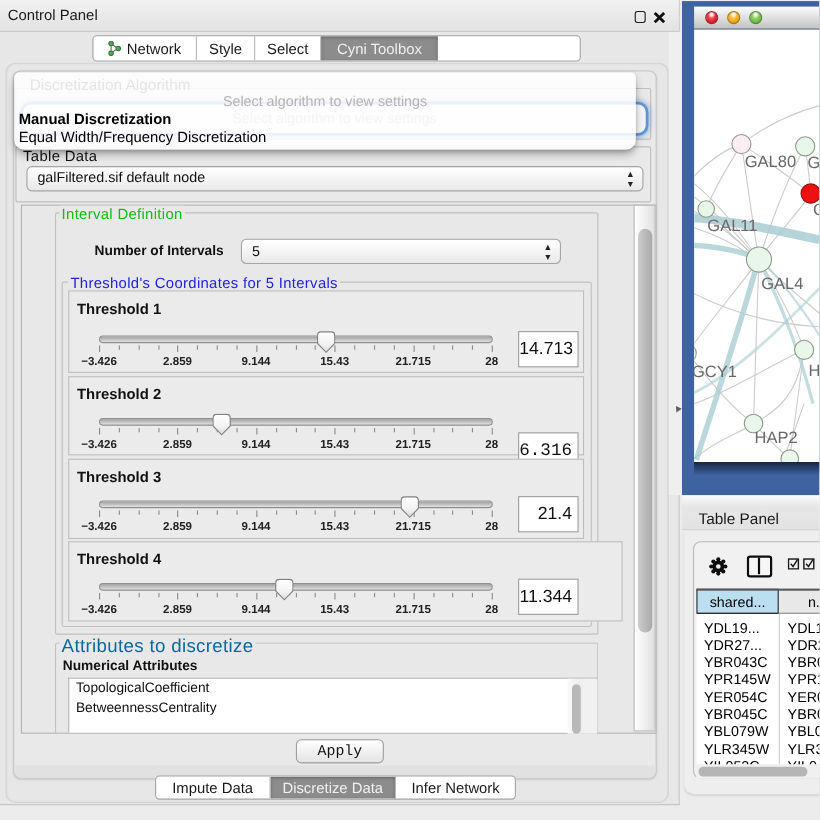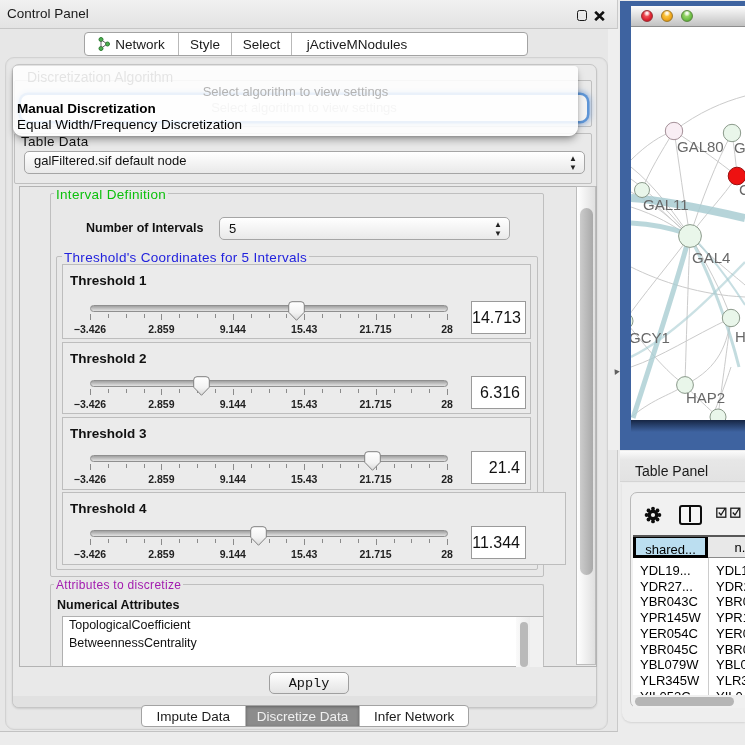--- a/index.html
+++ b/index.html
@@ -112,21 +112,21 @@
 
 <div class="seg" style="left:84px; top:32px; width:444px; height:24px; font-size:13.5px;">
   <div class="s" style="width:94px;"><svg width="13" height="14" viewBox="0 0 13 14" style="margin-right:4px;">
         <circle cx="3" cy="2.5" r="2" fill="#4caf50" stroke="#2c7d31"></circle>
         <circle cx="3" cy="11.5" r="2" fill="#4caf50" stroke="#2c7d31"></circle>
         <circle cx="9.5" cy="7" r="2" fill="#4caf50" stroke="#2c7d31"></circle>
         <path d="M3 4v6 M4.5 3.8 8 6.2 M4.5 10.2 8 7.8" stroke="#666" fill="none"></path>
       </svg>Network</div>
   <div class="s" style="width:53px;">Style</div>
   <div class="s" style="width:60px;">Select</div>
-  <div class="s" style="width:130px;">jActiveMNodules</div>
+  <div class="s sel" style="width:106px;">Cyni Toolbox</div>
 </div>
 
 <div id="content"></div>
 <div id="cyni"></div>
 <div id="cynifoot"></div>
 
 <div class="group" style="left:14px; top:80px; width:578px; height:47px;"></div>
 <div class="combo" style="left:21px; top:95px; width:566px; height:26px; border:none; background:#f3f3f3; box-shadow:0 0 0 2.5px #5e95d6, 0 0 5px 4px rgba(90,140,210,.5); border-radius:7px; z-index:41;">
   <div style="position:absolute; left:0; top:5px; width:100%; text-align:center; font-size:13px; color:#b0b0b0;">Select algorithm to view settings</div>
 </div>
@@ -238,21 +238,21 @@
   <svg class="thumbS" style="left:130.0px; top:33px;" width="17" height="21" viewBox="0 0 17 21">
     <defs>
         <linearGradient id="thg2" x1="0" y1="0" x2="0" y2="1">
       <stop offset="0" stop-color="#ffffff"></stop>
           <stop offset="0.6" stop-color="#f2f2f2"></stop>
           <stop offset="1" stop-color="#d8d8d8"></stop>
         </linearGradient>
       </defs>
     <path d="M0.7 4 Q0.7 0.7 4 0.7 L13 0.7 Q16.3 0.7 16.3 4 L16.3 11.2 L8.5 19.3 L0.7 11.2 Z" fill="url(#thg2)" stroke="#808080" stroke-width="1"></path>
   </svg>
-  <div class="vbox" style="top:33px;">6.316</div>
+  <div class="vbox" style="top:50px;font-family:Liberation Mono, monospace;">6.316</div>
 </div>
 <div class="tpanel" style="left:62px; top:417px; width:469px; height:73px;">
   <div class="tt">Threshold 3</div>
   <div class="track" style="top:37px;"></div>
   <div class="ticks" style="top:46px;">
       <div class="tick" style="left:27.0px; height:6px;"></div>
       <div class="tick" style="left:44.9px; height:4px;"></div>
       <div class="tick" style="left:62.7px; height:4px;"></div>
       <div class="tick" style="left:80.6px; height:4px;"></div>
       <div class="tick" style="left:98.4px; height:6px;"></div>
@@ -334,21 +334,21 @@
           <stop offset="0.6" stop-color="#f2f2f2"></stop>
           <stop offset="1" stop-color="#d8d8d8"></stop>
         </linearGradient>
       </defs>
     <path d="M0.7 4 Q0.7 0.7 4 0.7 L13 0.7 Q16.3 0.7 16.3 4 L16.3 11.2 L8.5 19.3 L0.7 11.2 Z" fill="url(#thg4)" stroke="#808080" stroke-width="1"></path>
   </svg>
   <div class="vbox" style="top:33px;">11.344</div>
 </div>
 
 <div class="group" style="left:50px; top:584px; width:494px; height:83px; border-bottom:none;"></div>
-<div class="gtitle" style="left:54px; top:578px; color:#a21caf; font-size:12px;">Attributes to discretize</div>
+<div class="gtitle" style="left:54px; top:578px; color:#0369a1; font-size:17px;">Attributes to discretize</div>
 <div style="position:absolute; left:57px; top:598px; font-size:12.5px; font-weight:bold; color:#111;">Numerical Attributes</div>
 <div id="attrlist">
   <div class="it">TopologicalCoefficient</div>
   <div class="it">BetweennessCentrality</div>
   <div id="alsb">
       <div class="th"></div>
     </div>
   <div id="alpad"></div>
 </div>
 
@@ -466,21 +466,21 @@
     <g fill="none" stroke="#1a1a1a" stroke-width="1.3">
       <rect x="0.8" y="1.2" width="9" height="9"></rect>
       <rect x="14.8" y="1.2" width="9" height="9"></rect>
       <path d="M2.8 5.5 L5 8 L9.3 1.2" stroke-width="1.3"></path>
       <path d="M16.8 5.5 L19 8 L23.3 1.2" stroke-width="1.3"></path>
     </g>
   </svg>
 
   <div style="position:absolute; left:2px; top:42px; width:128px; height:160px; font-size:13px; color:#000; overflow:hidden;">
     <div style="position:absolute; left:0; top:23px; width:128px; height:137px; background:#fff;"></div>
-    <div style="position:absolute; left:0; top:0; width:75px; height:23px; background:#bbdef0; border:3px solid #000000; text-align:center; line-height:23px;">shared...</div>
+    <div style="position:absolute; left:0; top:0; width:75px; height:23px; background:#bbdef0; border:1px solid #000000; text-align:center; line-height:23px;">shared...</div>
     <div style="position:absolute; left:75px; top:0; width:72px; height:23px; background:#e8e8e8; border:1px solid #8a8a8a; border-left:none; text-align:center; line-height:23px;">n...</div>
     <div style="position:absolute; left:0; top:0; width:128px; height:1.5px; background:#585858;"></div>
     <div style="position:absolute; left:75px; top:23px; width:1px; height:137px; background:#ccc;"></div>
     <div style="position:absolute; left:7px; top:28px; line-height:15.7px;">YDL19...<br>YDR27...<br>YBR043C<br>YPR145W<br>YER054C<br>YBR045C<br>YBL079W<br>YLR345W<br>YIL052C</div>
     <div style="position:absolute; left:83px; top:28px; line-height:15.7px;">YDL1<br>YDR2<br>YBR0<br>YPR1<br>YER0<br>YBR0<br>YBL0<br>YLR3<br>YIL0</div>
   </div>
   <div style="position:absolute; left:2px; top:202px; width:126px; height:13px; background:#f0f0f0;">
     <div style="position:absolute; left:2px; top:2px; width:99px; height:9px; background:#b5b5b5; border-radius:5px;"></div>
   </div>
 </div>

